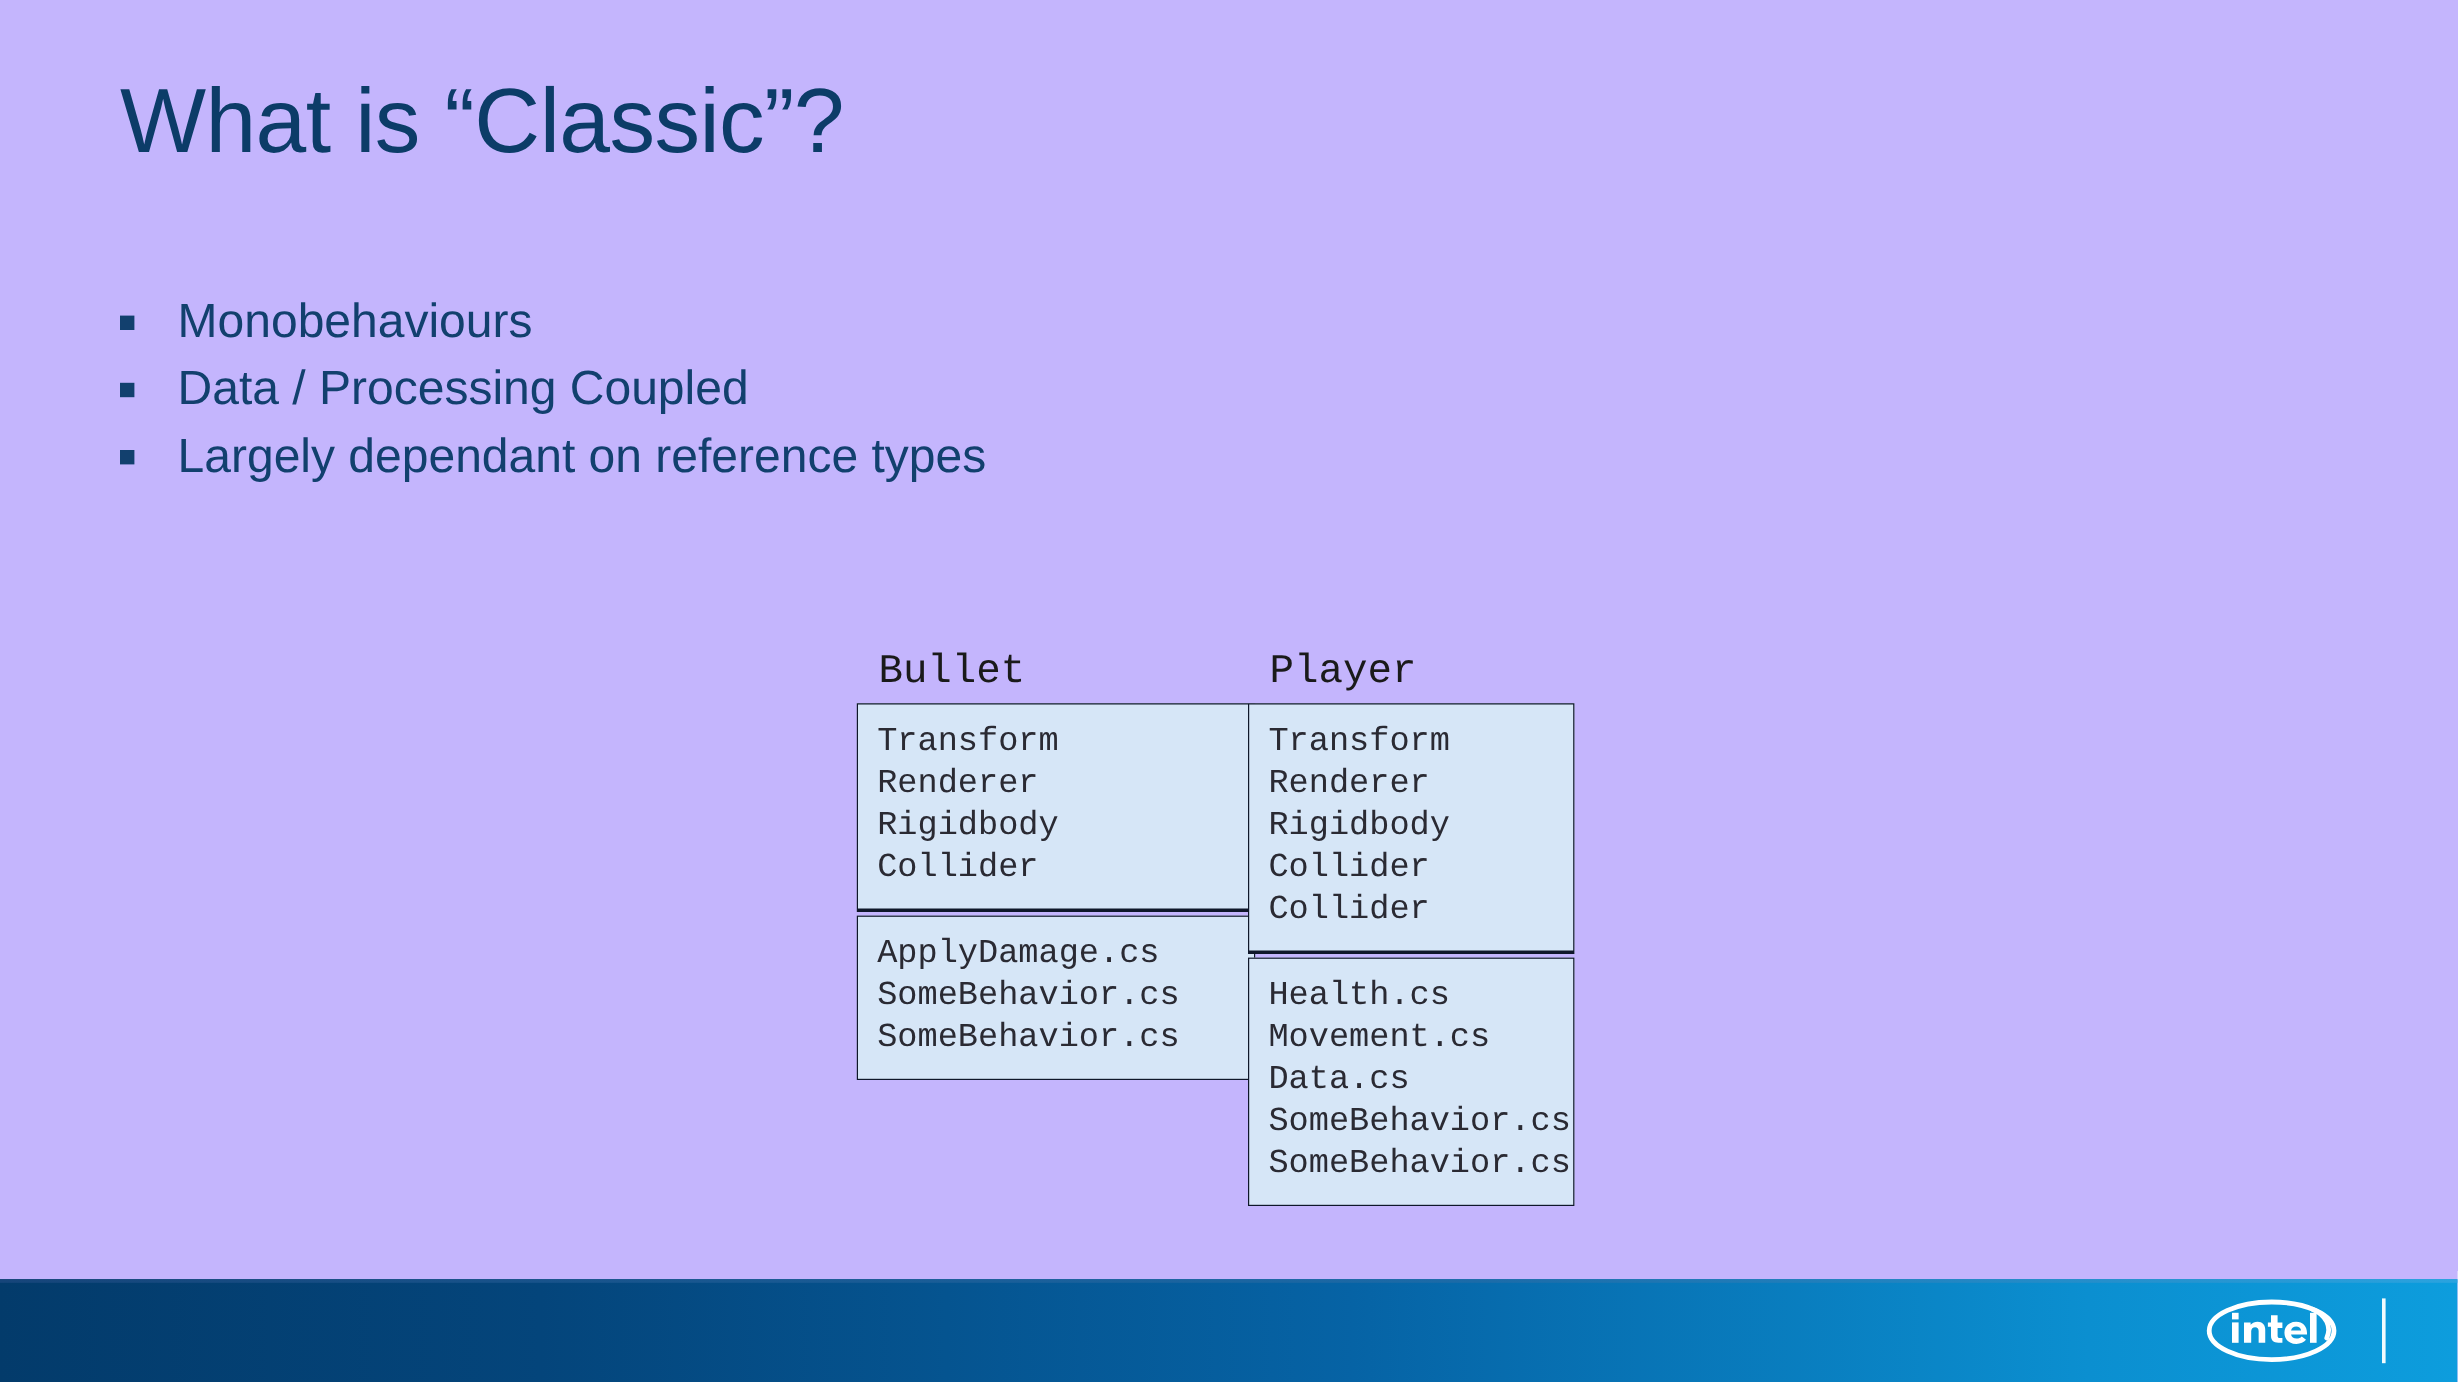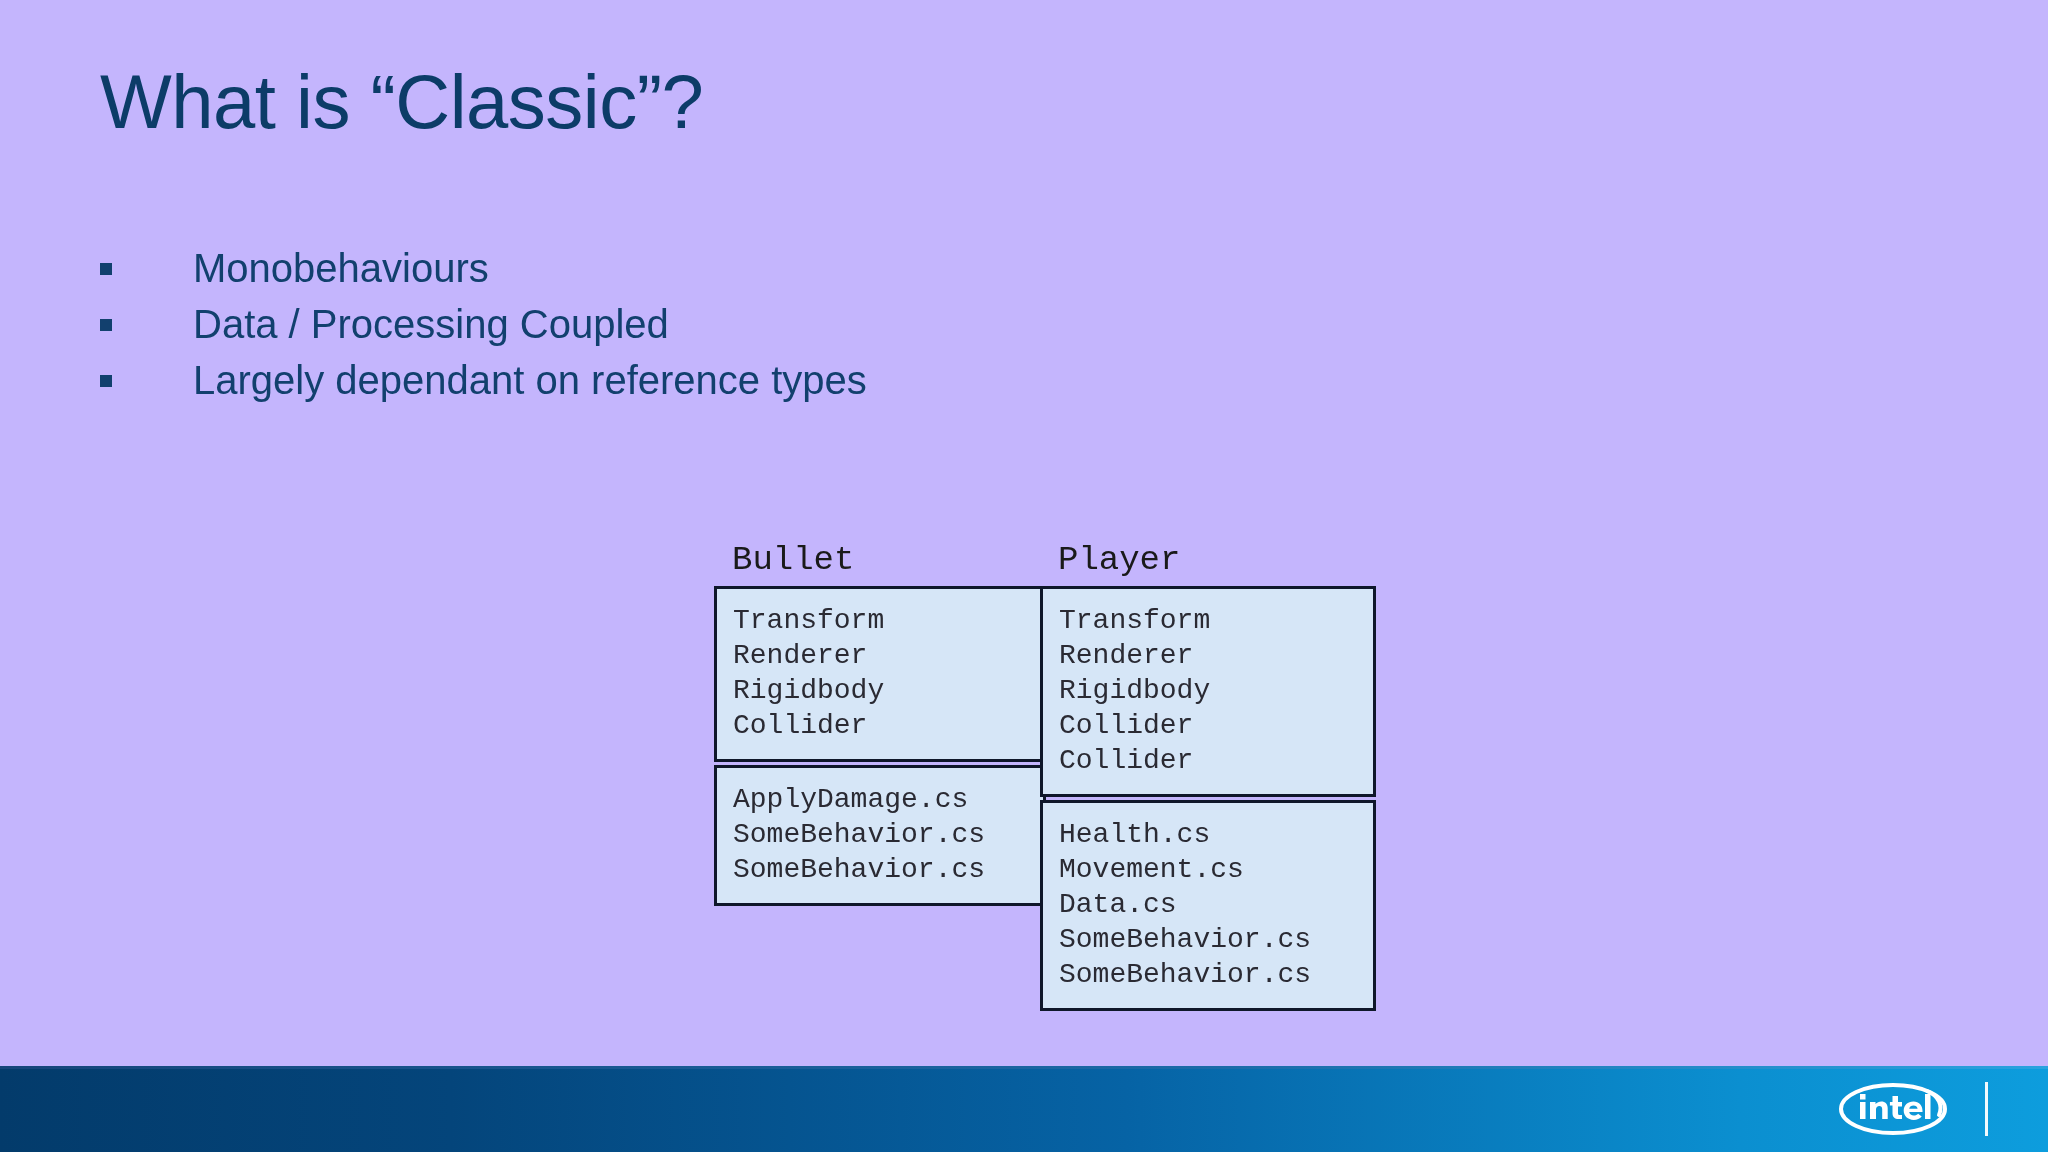--- a/index.html
+++ b/index.html
@@ -40,21 +40,20 @@
     position: absolute;
     left: 100px;
     top: 245px;
     width: 1200px;
   }
   .bullet-row {
     display: flex;
     align-items: flex-start;
     margin-bottom: 10px;
     height: 46px;
-    gap: 45px;
   }
   .bullet-marker {
     width: 12px;
     height: 12px;
     background: #12406e;
     margin-top: 18px;
     margin-right: 36px;
     flex: 0 0 auto;
   }
   .bullet-text {
@@ -69,35 +68,35 @@
   .diagram {
     position: absolute;
     left: 714px;
     top: 540px;
   }
   .entity-col {
     position: absolute;
     top: 0;
   }
   .entity-col.bullet-col { left: 0; width: 332px; }
-  .entity-col.player-col { left: 326px; width: 336px; }
+  .entity-col.player-col { left: 326px; width: 272px; }
 
   .entity-name {
     font-family: "Liberation Mono", "DejaVu Sans Mono", monospace;
     font-size: 34px;
     line-height: 40px;
     color: #1a1a1a;
     padding-left: 18px;
     margin-bottom: 6px;
     white-space: nowrap;
   }
 
   .entity-box {
     background: #d6e6f7;
-    border: 3px solid #0f172a;
+    border: 1px solid #0f172a;
     box-sizing: border-box;
     padding: 14px 16px 16px 16px;
   }
   .entity-box.components-box {
     border-bottom-width: 3px;
   }
   .entity-box.scripts-box {
     margin-top: 3px;
   }
   .entity-line {

